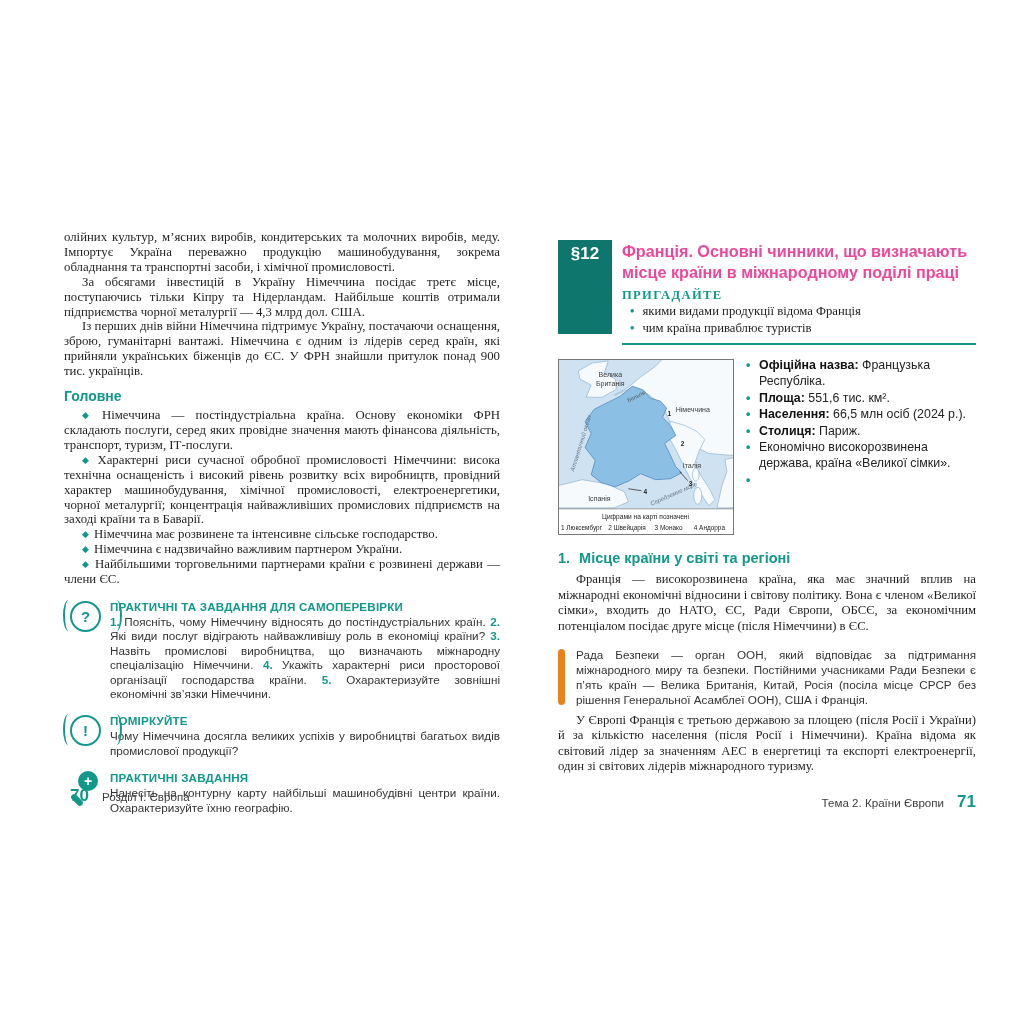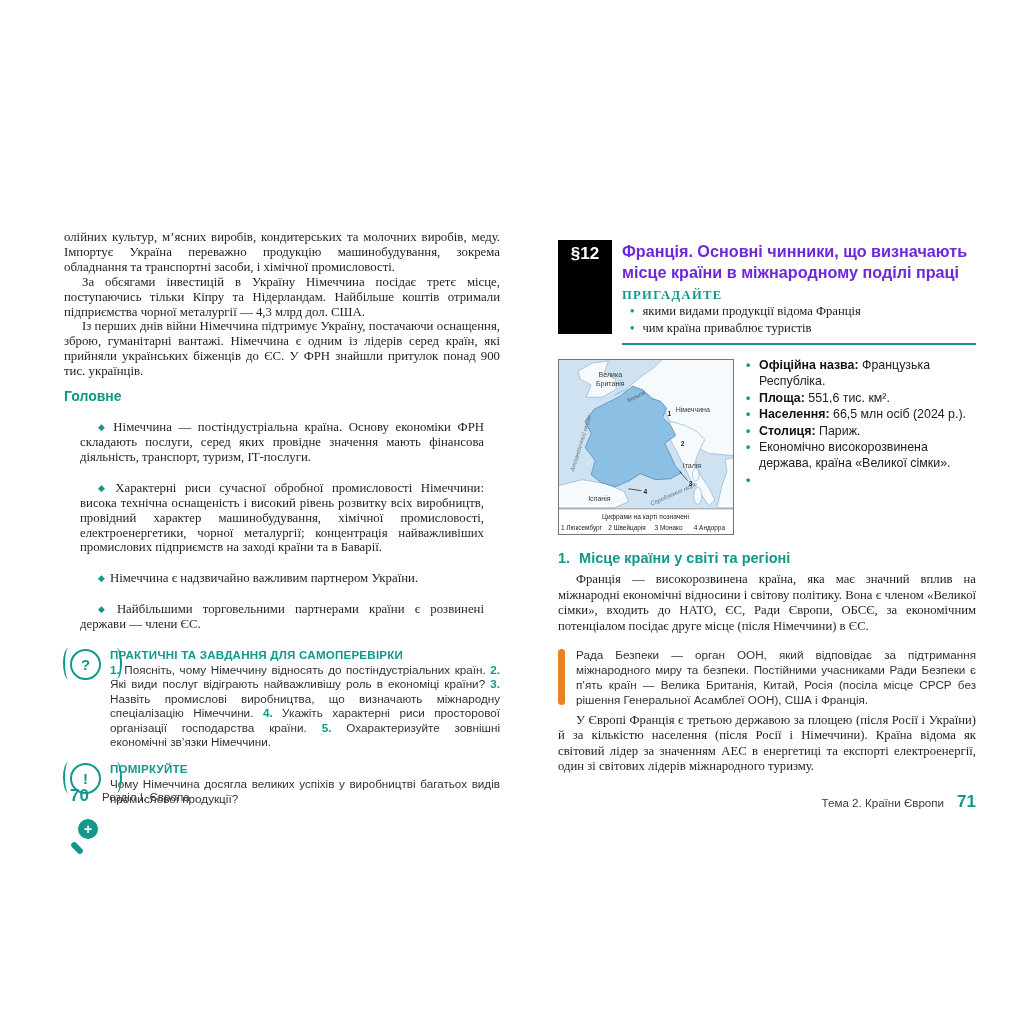--- a/index.html
+++ b/index.html
@@ -10,21 +10,21 @@
   .page-right{left:558px;top:240px;width:418px;}
 
   
   .serif-p{font-size:12.8px;line-height:14.9px;text-align:justify;margin:0;}
   .indent{text-indent:18px;}
   .sans{font-family:"Liberation Sans",sans-serif;}
 
   
   .head-teal{font-family:"Liberation Sans",sans-serif;font-weight:bold;
              color:#12988b;font-size:14px;margin:9px 0 4px 0;}
-  .gb{font-size:12.8px;line-height:14.9px;text-align:justify;margin:16px;text-indent:18px;}
+  .gb{font-size:12.8px;line-height:14.9px;text-align:justify;margin:0;text-indent:18px;}
   .diamond{color:#12988b;font-size:9px;vertical-align:1px;padding-right:5px;}
   .task{display:flex;margin-top:13px;}
   .task-iconcol{width:46px;flex:none;position:relative;}
   .task-body{flex:1;}
   .task-head{font-family:"Liberation Sans",sans-serif;font-weight:bold;color:#12988b;
              font-size:11.6px;letter-spacing:.2px;}
   .task-text{font-family:"Liberation Sans",sans-serif;font-size:11.7px;line-height:14.4px;
              color:#333;text-align:justify;margin-top:2px;}
   .qn{color:#12988b;font-weight:bold;}
   
@@ -46,25 +46,25 @@
               background:#12988b;transform:rotate(45deg);}
   .footer{position:absolute;display:flex;align-items:baseline;gap:13px;
           font-family:"Liberation Sans",sans-serif;}
   .footer-left{left:6px;top:556px;}
   .footer-right{right:0;top:552px;}
   .pagenum{color:#12988b;font-weight:bold;font-size:17px;}
   .footlabel{color:#3c3c3c;font-size:11.6px;}
 
   
   .header-row{display:flex;gap:10px;}
-  .para-box{width:54px;height:94px;background:#000000;flex:none;text-align:center;}
+  .para-box{width:54px;height:94px;background:#0f766e;flex:none;text-align:center;}
   .para-box span{color:#fff;font-family:"Liberation Sans",sans-serif;font-weight:bold;
                  font-size:17px;line-height:28px;}
   .header-text{flex:1;}
-  .lesson-title{font-family:"Liberation Sans",sans-serif;font-weight:bold;color:#6d28d9;
+  .lesson-title{font-family:"Liberation Sans",sans-serif;font-weight:bold;color:#ec4899;
                 font-size:16.2px;line-height:20.5px;margin-top:1px;}
   .recall-head{color:#12988b;font-weight:bold;font-size:12.6px;letter-spacing:1.3px;margin-top:6px;}
   .recall-row{font-size:12.7px;line-height:16.5px;color:#222;padding-left:8px;}
   .tdot{color:#12988b;font-weight:bold;padding-right:8px;}
   .header-rule{height:2px;background:#12988b;margin:7px 0 0 64px;}
   .figure-row{display:flex;gap:12px;margin-top:14px;}
   .mapbox{width:176px;height:176px;flex:none;}
   .facts{width:232px;font-family:"Liberation Sans",sans-serif;font-size:12.4px;
          line-height:16.4px;color:#222;margin-top:-2px;}
   .fact{position:relative;padding-left:13px;}
@@ -85,20 +85,21 @@
 
 <div class="page page-left">
   <p class="serif-p">олійних культур, м’ясних виробів, кондитерських та молочних виробів, меду. Імпортує Україна переважно продукцію машинобудування, зокрема обладнання та транспортні засоби, і хімічної промисловості.</p>
   <p class="serif-p indent">За обсягами інвестицій в Україну Німеччина посідає третє місце, поступаючись тільки Кіпру та Нідерландам. Найбільше коштів отримали підприємства чорної металургії — 4,3 млрд дол. США.</p>
   <p class="serif-p indent">Із перших днів війни Німеччина підтримує Україну, постачаючи оснащення, зброю, гуманітарні вантажі. Німеччина є одним із лідерів серед країн, які прийняли українських біженців до ЄС. У ФРН знайшли притулок понад 900 тис. українців.</p>
 
   <div class="head-teal">Головне</div>
 
   <p class="gb"><span class="diamond">◆</span><span>Німеччина — постіндустріальна країна. Основу економіки ФРН складають послуги, серед яких провідне значення мають фінансова діяльність, транспорт, туризм, ІТ-послуги.</span></p>
   <p class="gb"><span class="diamond">◆</span><span>Характерні риси сучасної обробної промисловості Німеччини: висока технічна оснащеність і високий рівень розвитку всіх виробництв, провідний характер машинобудування, хімічної промисловості, електроенергетики, чорної металургії; концентрація найважливіших промислових підприємств на заході країни та в Баварії.</span></p>
+  <p class="gb"><span class="diamond">◆</span><span>Німеччина має розвинене та інтенсивне сільське господарство.</span></p>
   <p class="gb"><span class="diamond">◆</span><span>Німеччина є надзвичайно важливим партнером України.</span></p>
   <p class="gb"><span class="diamond">◆</span><span>Найбільшими торговельними партнерами країни є розвинені держави — члени ЄС.</span></p>
 
   <div class="task">
     <div class="task-iconcol">
       <div class="circ-wrap">
         <div class="arc arc-l"></div>
         <div class="circ-icon">?</div>
         <div class="arc arc-r"></div>
       </div>
@@ -134,20 +135,24 @@
     </div>
   </div>
 
   <div class="task">
     <div class="task-iconcol">
       <div class="mag">
         <div class="mag-handle"></div>
         <div class="mag-lens">+</div>
       </div>
     </div>
+    <div class="task-body">
+      <div class="task-head sans">ПРАКТИЧНІ ЗАВДАННЯ</div>
+      <div class="task-text">Нанесіть на контурну карту найбільші машинобудівні центри країни. Охарактеризуйте їхню географію.</div>
+    </div>
   </div>
 
   <div class="footer footer-left">
     <span class="pagenum">70</span>
     <span class="footlabel">Розділ І. Європа</span>
   </div>
 </div>
 
 <div class="page page-right">
 

